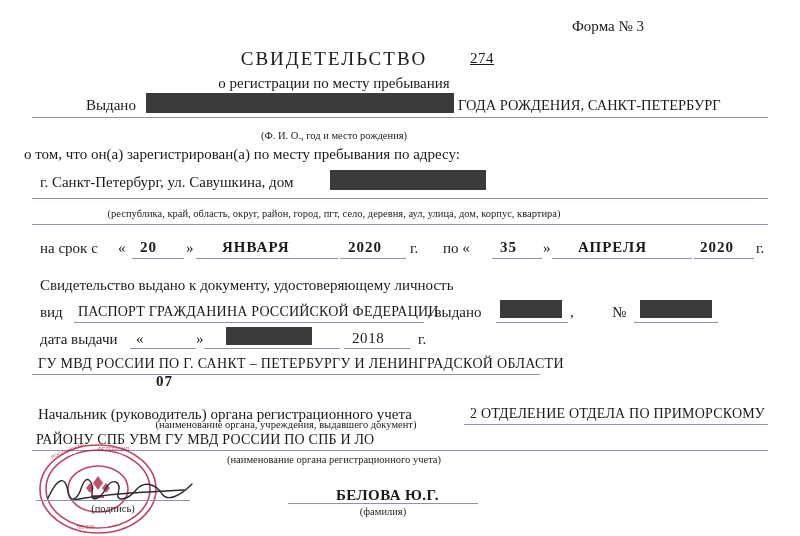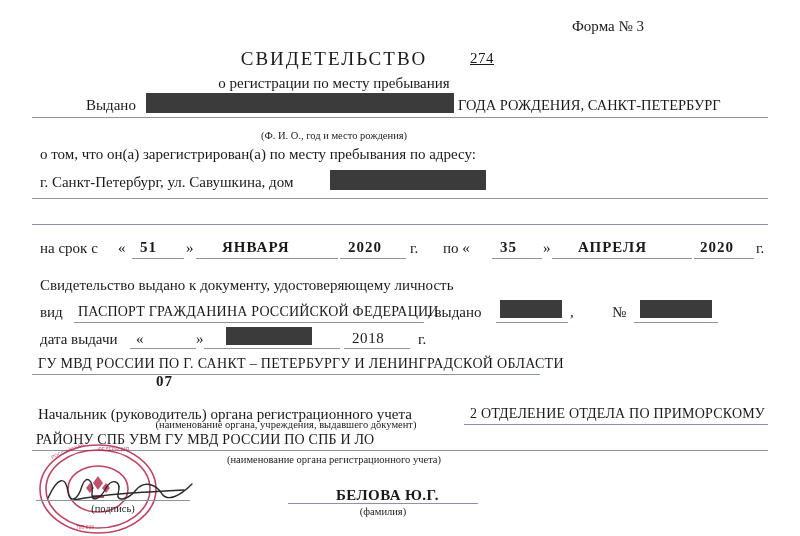--- a/index.html
+++ b/index.html
@@ -105,30 +105,31 @@
   <div class="cert-number">274</div>
   <div class="subtitle">о регистрации по месту пребывания</div>
 
   <div class="lbl" style="left:86px; top:97px;">Выдано</div>
   <div class="redact" style="left:146px; top:93px; width:308px; height:20px;"></div>
   <div class="val" style="left:458px; top:97px; font-size:14.5px;">ГОДА РОЖДЕНИЯ, САНКТ-ПЕТЕРБУРГ</div>
   <div class="line" style="left:32px; top:117px; width:736px;"></div>
 
   <div class="lbl-sm" style="left:0; right:0; top:130px; text-align:center;">(Ф. И. О., год и место рождения)</div>
 
-  <div class="lbl" style="left:40px; top:146px;">о том, что он(а) зарегистрирован(а) по месту пребывания по адресу:</div>
+  <div class="lbl" style="left:24px; top:146px;">о том, что он(а) зарегистрирован(а) по месту пребывания по адресу:</div>
 
   <div class="val" style="left:40px; top:174px;">г. Санкт-Петербург, ул. Савушкина, дом</div>
   <div class="redact" style="left:330px; top:170px; width:156px; height:20px;"></div>
   <div class="line" style="left:32px; top:198px; width:736px;"></div>
+  <div class="lbl-sm" style="left:0; right:0; top:208px; text-align:center;">(республика, край, область, округ, район, город, пгт, село, деревня, аул, улица, дом, корпус, квартира)</div>
   <div class="line" style="left:32px; top:224px; width:736px;"></div>
 
   <div class="lbl" style="left:40px; top:240px;">на срок с</div>
   <div class="lbl" style="left:118px; top:240px;">«</div>
-  <div class="val" style="left:140px; top:239px; font-weight:bold; letter-spacing:1px;">51</div>
+  <div class="val" style="left:140px; top:239px; font-weight:bold; letter-spacing:1px;">20</div>
   <div class="lbl" style="left:186px; top:240px;">»</div>
   <div class="val" style="left:222px; top:239px; font-weight:bold; letter-spacing:1px;">ЯНВАРЯ</div>
   <div class="val" style="left:348px; top:239px; font-weight:bold; letter-spacing:1px;">2020</div>
   <div class="lbl" style="left:410px; top:240px;">г.</div>
   <div class="lbl" style="left:443px; top:240px;">по «</div>
   <div class="val" style="left:500px; top:239px; font-weight:bold; letter-spacing:1px;">35</div>
   <div class="lbl" style="left:543px; top:240px;">»</div>
   <div class="val" style="left:578px; top:239px; font-weight:bold; letter-spacing:1px;">АПРЕЛЯ</div>
   <div class="val" style="left:700px; top:239px; font-weight:bold; letter-spacing:1px;">2020</div>
   <div class="lbl" style="left:756px; top:240px;">г.</div>

